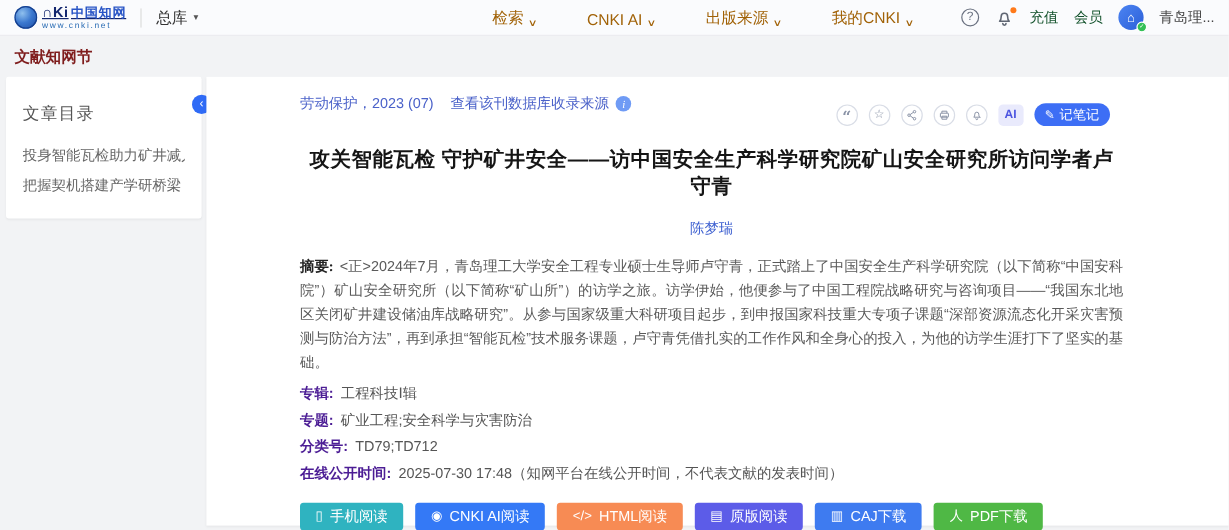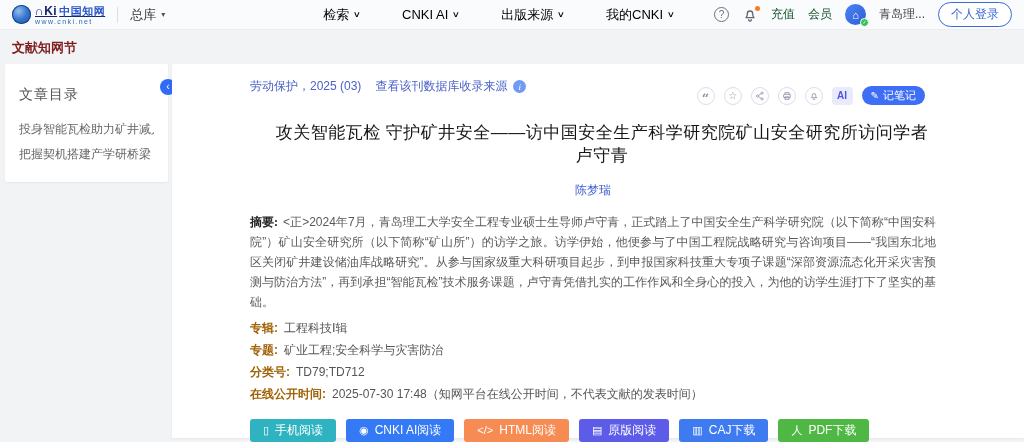--- a/index.html
+++ b/index.html
@@ -15,21 +15,21 @@
            box-shadow:inset 0 0 0 1px #16408f; }
   .logo-text { display:flex; flex-direction:column; line-height:1; }
   .logo-row1 { font-size:12px; font-weight:bold; color:#13266e; letter-spacing:.5px;text-decoration:underline; }
   .logo-row1 .cn { color:#2a56c6; font-size:11px; font-weight:bold; margin-left:2px; }
   .logo-row2 { font-size:7px; color:#2a6cb4; letter-spacing:1.4px; margin-top:1px; }
   .v-div { width:1px; height:16px; background:#ddd; margin:0 12px; }
   .lib-switch { display:flex; align-items:center; gap:5px; font-size:13px; color:#333; cursor:pointer; }
   .lib-switch .dd { font-size:8px; color:#555; }
 
   .nav { margin-left:auto; display:flex; gap:42px; margin-right:40px; }
-  .nav-item { display:flex; align-items:center; gap:5px; font-size:13px; color:#000000; cursor:pointer; }
+  .nav-item { display:flex; align-items:flex-end; gap:5px; font-size:13px; color:#a16207; cursor:pointer; }
   .nav-item .caret { font-size:8px; transform:scaleX(1.4); }
 
   .top-right { display:flex; align-items:center; gap:13px; }
   .help-circle { width:15px; height:15px; border:1px solid #6a7180; border-radius:50%;
                  color:#6a7180; font-size:10px; display:flex; align-items:center; justify-content:center; }
   .bell-wrap { position:relative; width:16px; height:16px; color:#5f6673; }
   .bell-wrap svg { width:16px; height:16px; }
   .bell-dot { position:absolute; top:-1px; right:-2px; width:5px; height:5px;
               border-radius:50%; background:#ff7a1a; }
   .top-link { font-size:12px; color:#14532d; cursor:pointer; }
@@ -77,29 +77,29 @@
   .round-icon svg { width:10px; height:10px; }
   .quote-glyph { font-family:"DejaVu Serif",serif; font-weight:bold; font-size:13px; line-height:6px; margin-top:7px; }
   .ai-badge { min-width:21px; height:18px; padding:0 3px; background:#e9eafc; color:#4d55e0;
               border-radius:4px; font-size:10px; font-weight:bold;
               display:flex; align-items:center; justify-content:center; cursor:pointer; }
   .note-btn { height:19px; padding:0 9px; background:#3d6ef5; color:#fff; border:none;
               border-radius:10px; font-size:11px; display:flex; align-items:center; gap:4px; cursor:pointer; }
   .note-btn .pen { font-size:10px; }
 
   
-  .title { margin-top:26px; text-align:center; font-size:17px; font-weight:normal;
-           color:#151515; letter-spacing:.5px;margin-left:18px; }
+  .title { margin-top:26px; text-align:center; font-size:17px; font-weight:bold;
+           color:#151515; letter-spacing:.5px; }
   .author { margin-top:15px; text-align:center; font-size:12px; color:#3c5fd0; }
   .author span { cursor:pointer; }
   .abstract { margin-top:13px; font-size:12px; color:#5a5a5a; line-height:20px; text-align:justify; }
   .ab-label { font-weight:bold; color:#222; margin-right:5px;font-family:Liberation Serif, serif; }
   .meta-block { margin-top:10px; }
   .meta-row { font-size:12px; margin-top:9px; line-height:13px; }
-  .meta-label { font-weight:bold; color:#a16207; margin-right:6px; }
+  .meta-label { font-weight:bold; color:#4c1d95; margin-right:6px; }
   .meta-value { color:#555; }
 
   
   .actions { margin-top:18px; display:flex; }
   .act-btn { display:inline-flex; align-items:center; gap:6px; height:23px; padding:0 13px;
              border:none; border-radius:3px; color:#fff; font-size:12px; margin-right:10px;
              cursor:pointer; white-space:nowrap; }
   .act-btn .glyph { font-size:11px; line-height:1; }
 </style>
 </head>
@@ -147,42 +147,41 @@
         </svg>
       <span class="bell-dot"></span>
     </span>
     <span class="top-link">充值</span>
     <span class="top-link">会员</span>
     <span class="avatar">
       <span>⌂</span>
       <span class="avatar-check">✓</span>
     </span>
     <span class="org-name">青岛理...</span>
-    <button class="login-btn">个人登录</button>
   </div>
 </div>
 
 <div class="breadcrumb">文献知网节</div>
 
 <div class="layout">
 
   <div class="sidebar">
     <span class="collapse-btn">‹</span>
     <div class="sb-title">文章目录</div>
     <div class="sb-list">
       <div class="sb-item">投身智能瓦检助力矿井减人提效</div>
       <div class="sb-item">把握契机搭建产学研桥梁</div>
     </div>
   </div>
 
   <div class="main">
 
     <div class="source-row">
       <a>劳动保护</a>
-      <span>，2025 (03)</span>
+      <span>，2023 (07)</span>
       <a class="src-link">查看该刊数据库收录来源</a>
       <span class="info-badge">i</span>
     </div>
 
     <div class="toolbar">
       <span class="round-icon">
           <span class="quote-glyph">“</span>
         </span>
       <span class="round-icon">☆</span>
       <span class="round-icon">

